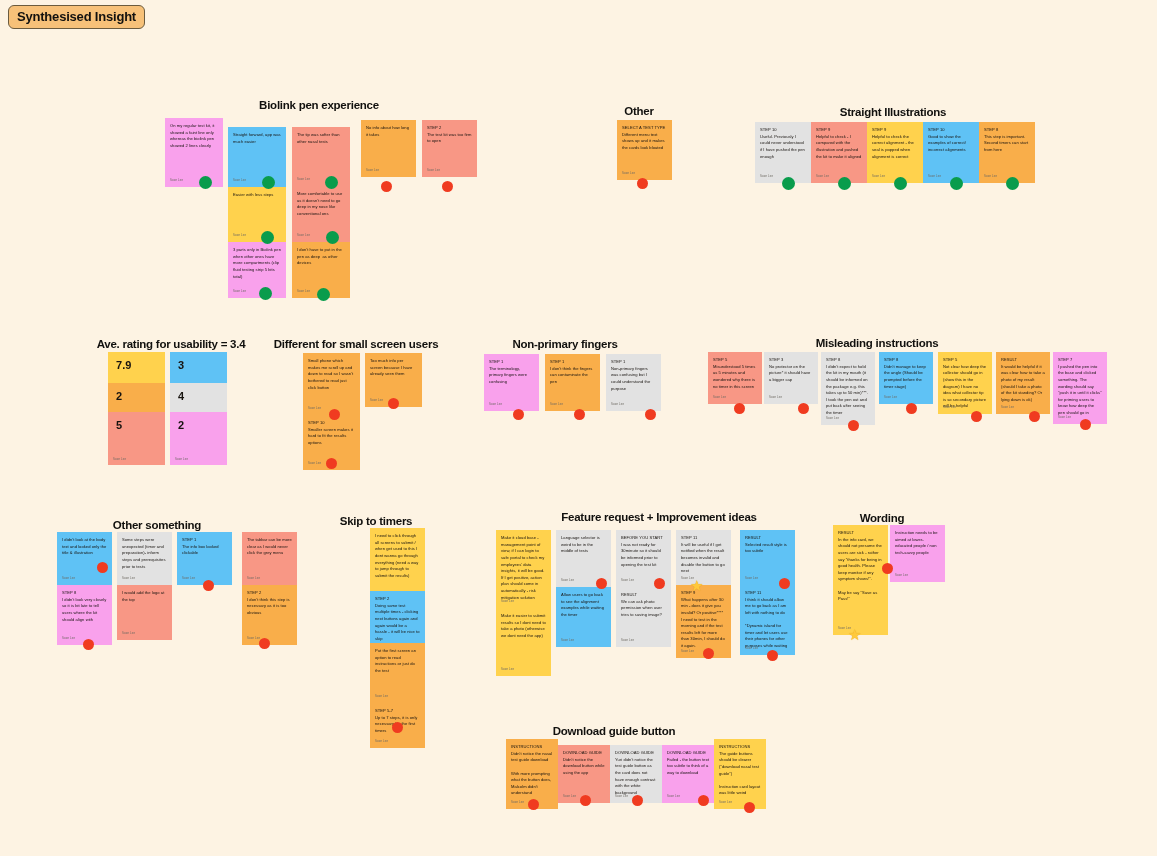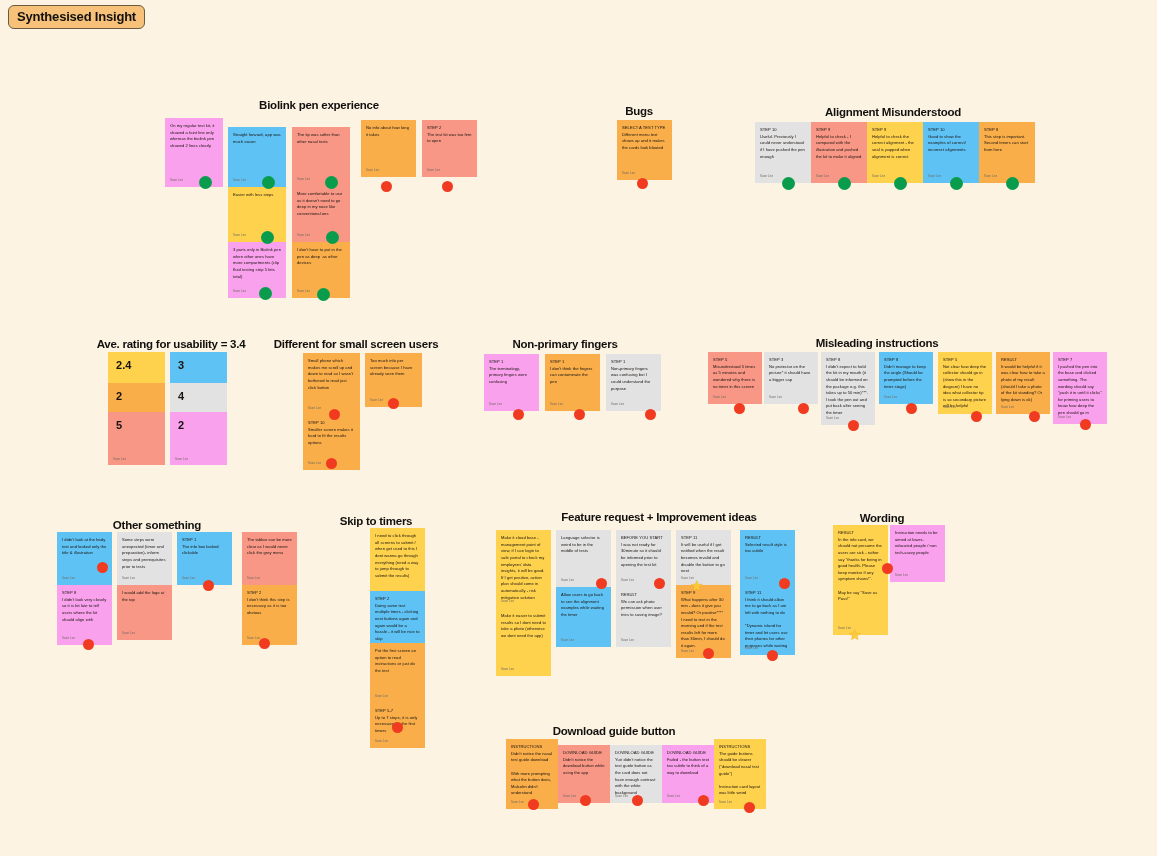--- a/index.html
+++ b/index.html
@@ -68,22 +68,22 @@
     text-shadow:0 0 1px #d79a18;
   }
 </style>
 </head>
 <body>
 
 <div id="board">
   <div class="tag">Synthesised Insight</div>
   <div id="titles">
       <div class="gtitle" style="left: 319px; top: 99px;">Biolink pen experience</div>
-      <div class="gtitle" style="left: 639px; top: 105px;">Bugs</div>
-      <div class="gtitle" style="left: 893px; top: 106px;">Alignment Misunderstood</div>
+      <div class="gtitle" style="left: 639px; top: 105px;">Other</div>
+      <div class="gtitle" style="left: 893px; top: 106px;">Straight Illustrations</div>
       <div class="gtitle" style="left: 171px; top: 338px;">Ave. rating for usability = 3.4</div>
       <div class="gtitle" style="left: 356px; top: 338px;">Different for small screen users</div>
       <div class="gtitle" style="left: 565px; top: 338px;">Non-primary fingers</div>
       <div class="gtitle" style="left: 877px; top: 337px;">Misleading instructions</div>
       <div class="gtitle" style="left: 157px; top: 519px;">Other something</div>
       <div class="gtitle" style="left: 376px; top: 515px;">Skip to timers</div>
       <div class="gtitle" style="left: 659px; top: 511px;">Feature request + Improvement ideas</div>
       <div class="gtitle" style="left: 882px; top: 512px;">Wording</div>
       <div class="gtitle" style="left: 614px; top: 725px;">Download guide button</div>
     </div>
@@ -149,21 +149,21 @@
         <div class="body">STEP 10
 Good to show the examples of correct/ incorrect alignments</div>
         <div class="author">Soon Lee</div>
       </div>
       <div class="note" style="left: 979px; top: 122px; width: 56px; height: 61px; background: rgb(249, 174, 74);">
         <div class="body">STEP 8
 This step is important. Second timers can start from here</div>
         <div class="author">Soon Lee</div>
       </div>
       <div class="note num" style="left: 108px; top: 352px; width: 57px; height: 31px; background: rgb(255, 210, 77);">
-        <div class="body">2.4</div>
+        <div class="body">7.9</div>
       </div>
       <div class="note num" style="left: 108px; top: 383px; width: 57px; height: 29px; background: rgb(249, 174, 74);">
         <div class="body">2</div>
       </div>
       <div class="note num" style="left: 108px; top: 412px; width: 57px; height: 53px; background: rgb(248, 151, 133);">
         <div class="body">5</div>
         <div class="author">Soon Lee</div>
       </div>
       <div class="note num" style="left: 170px; top: 352px; width: 57px; height: 31px; background: rgb(95, 194, 245);">
         <div class="body">3</div>

